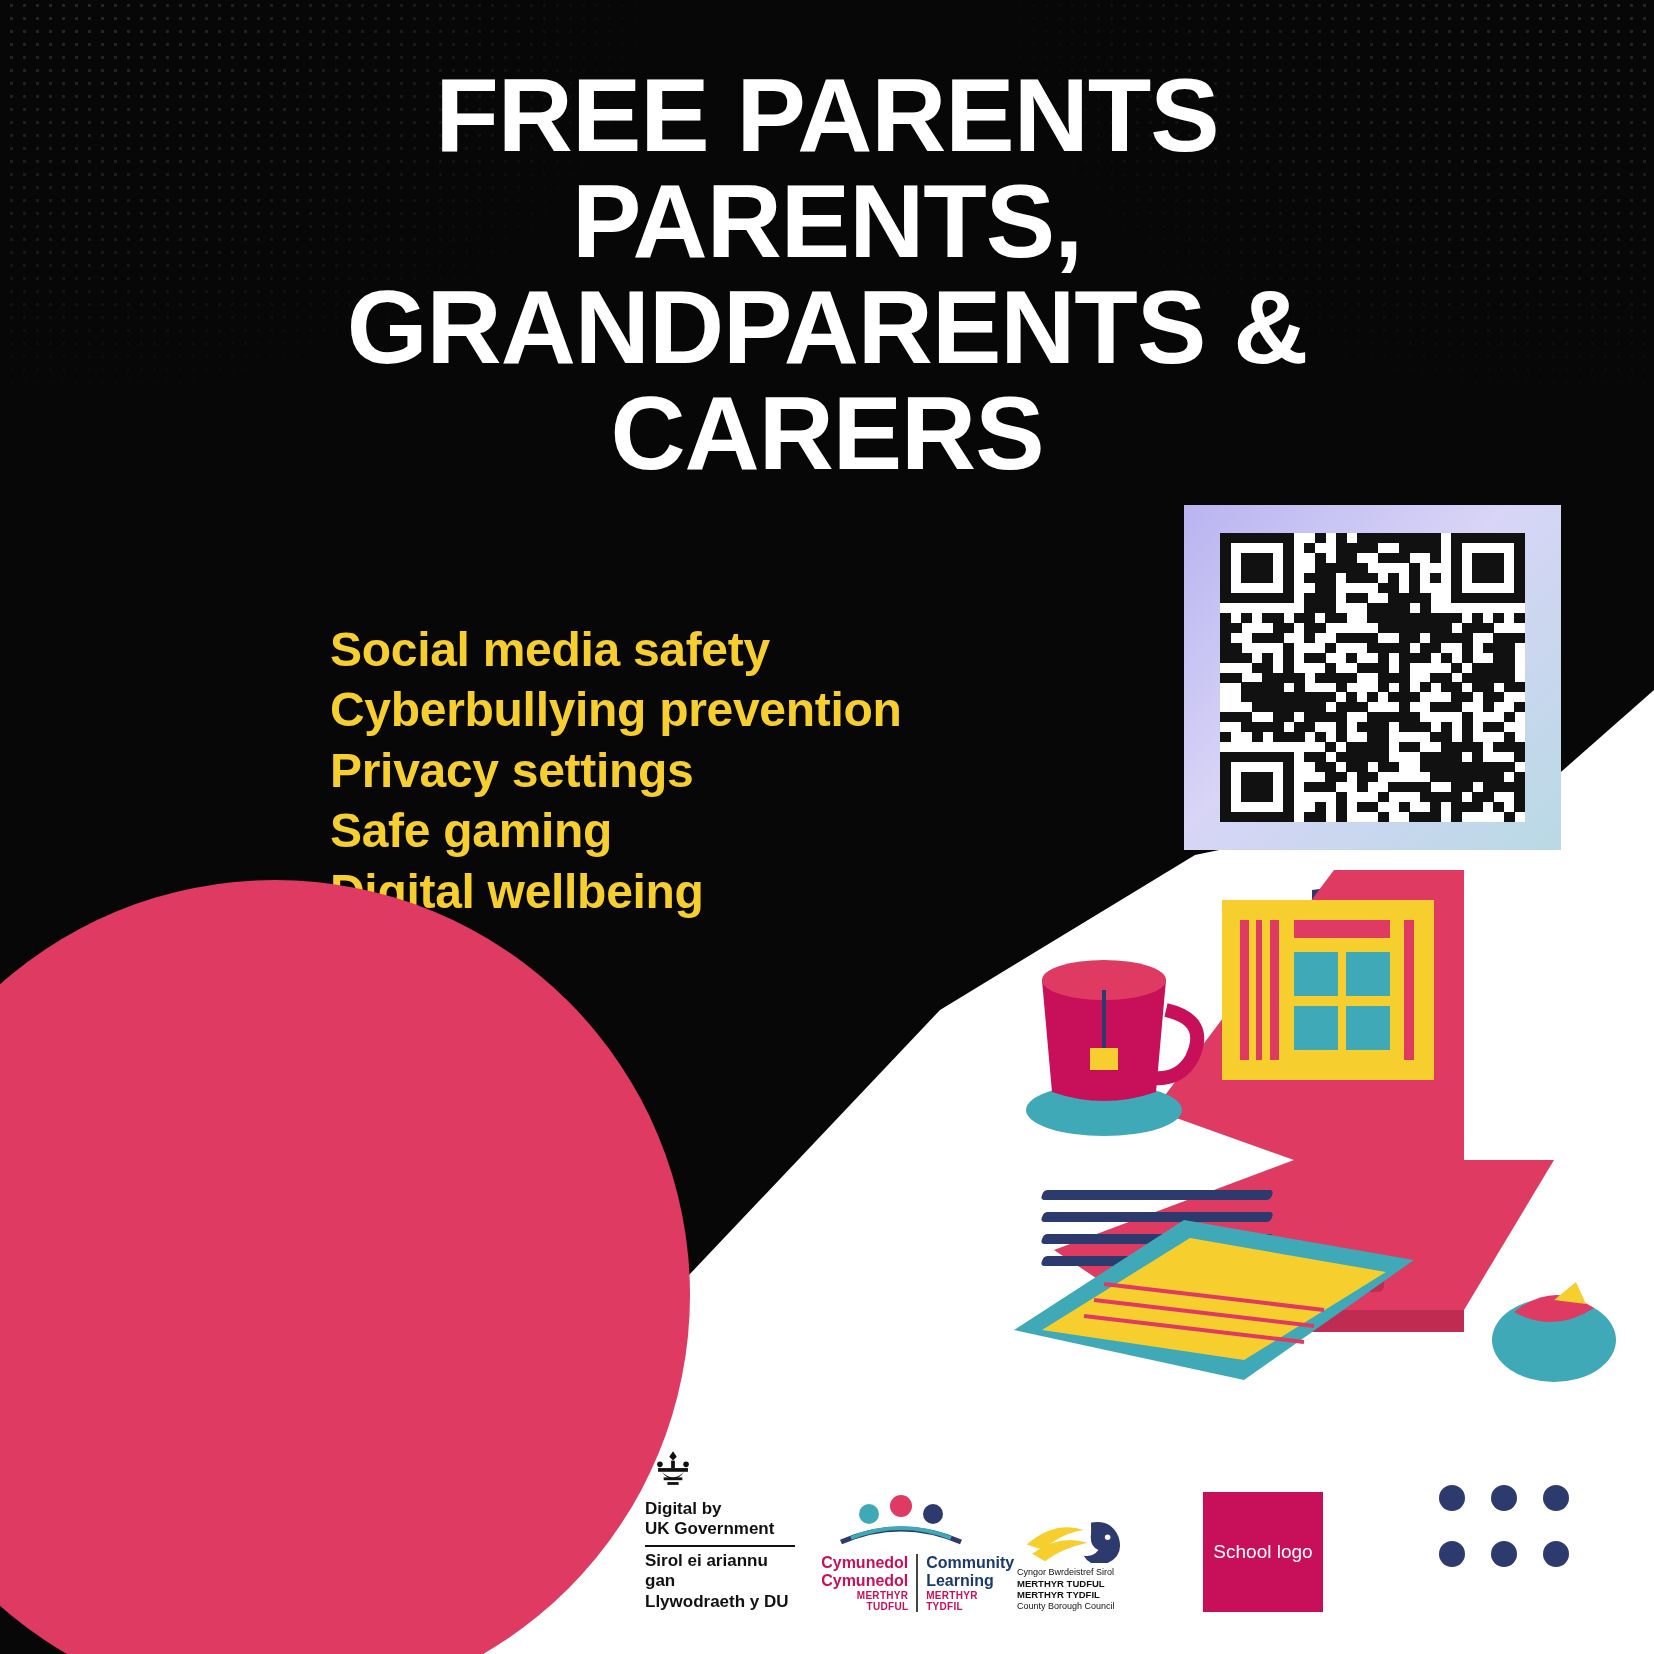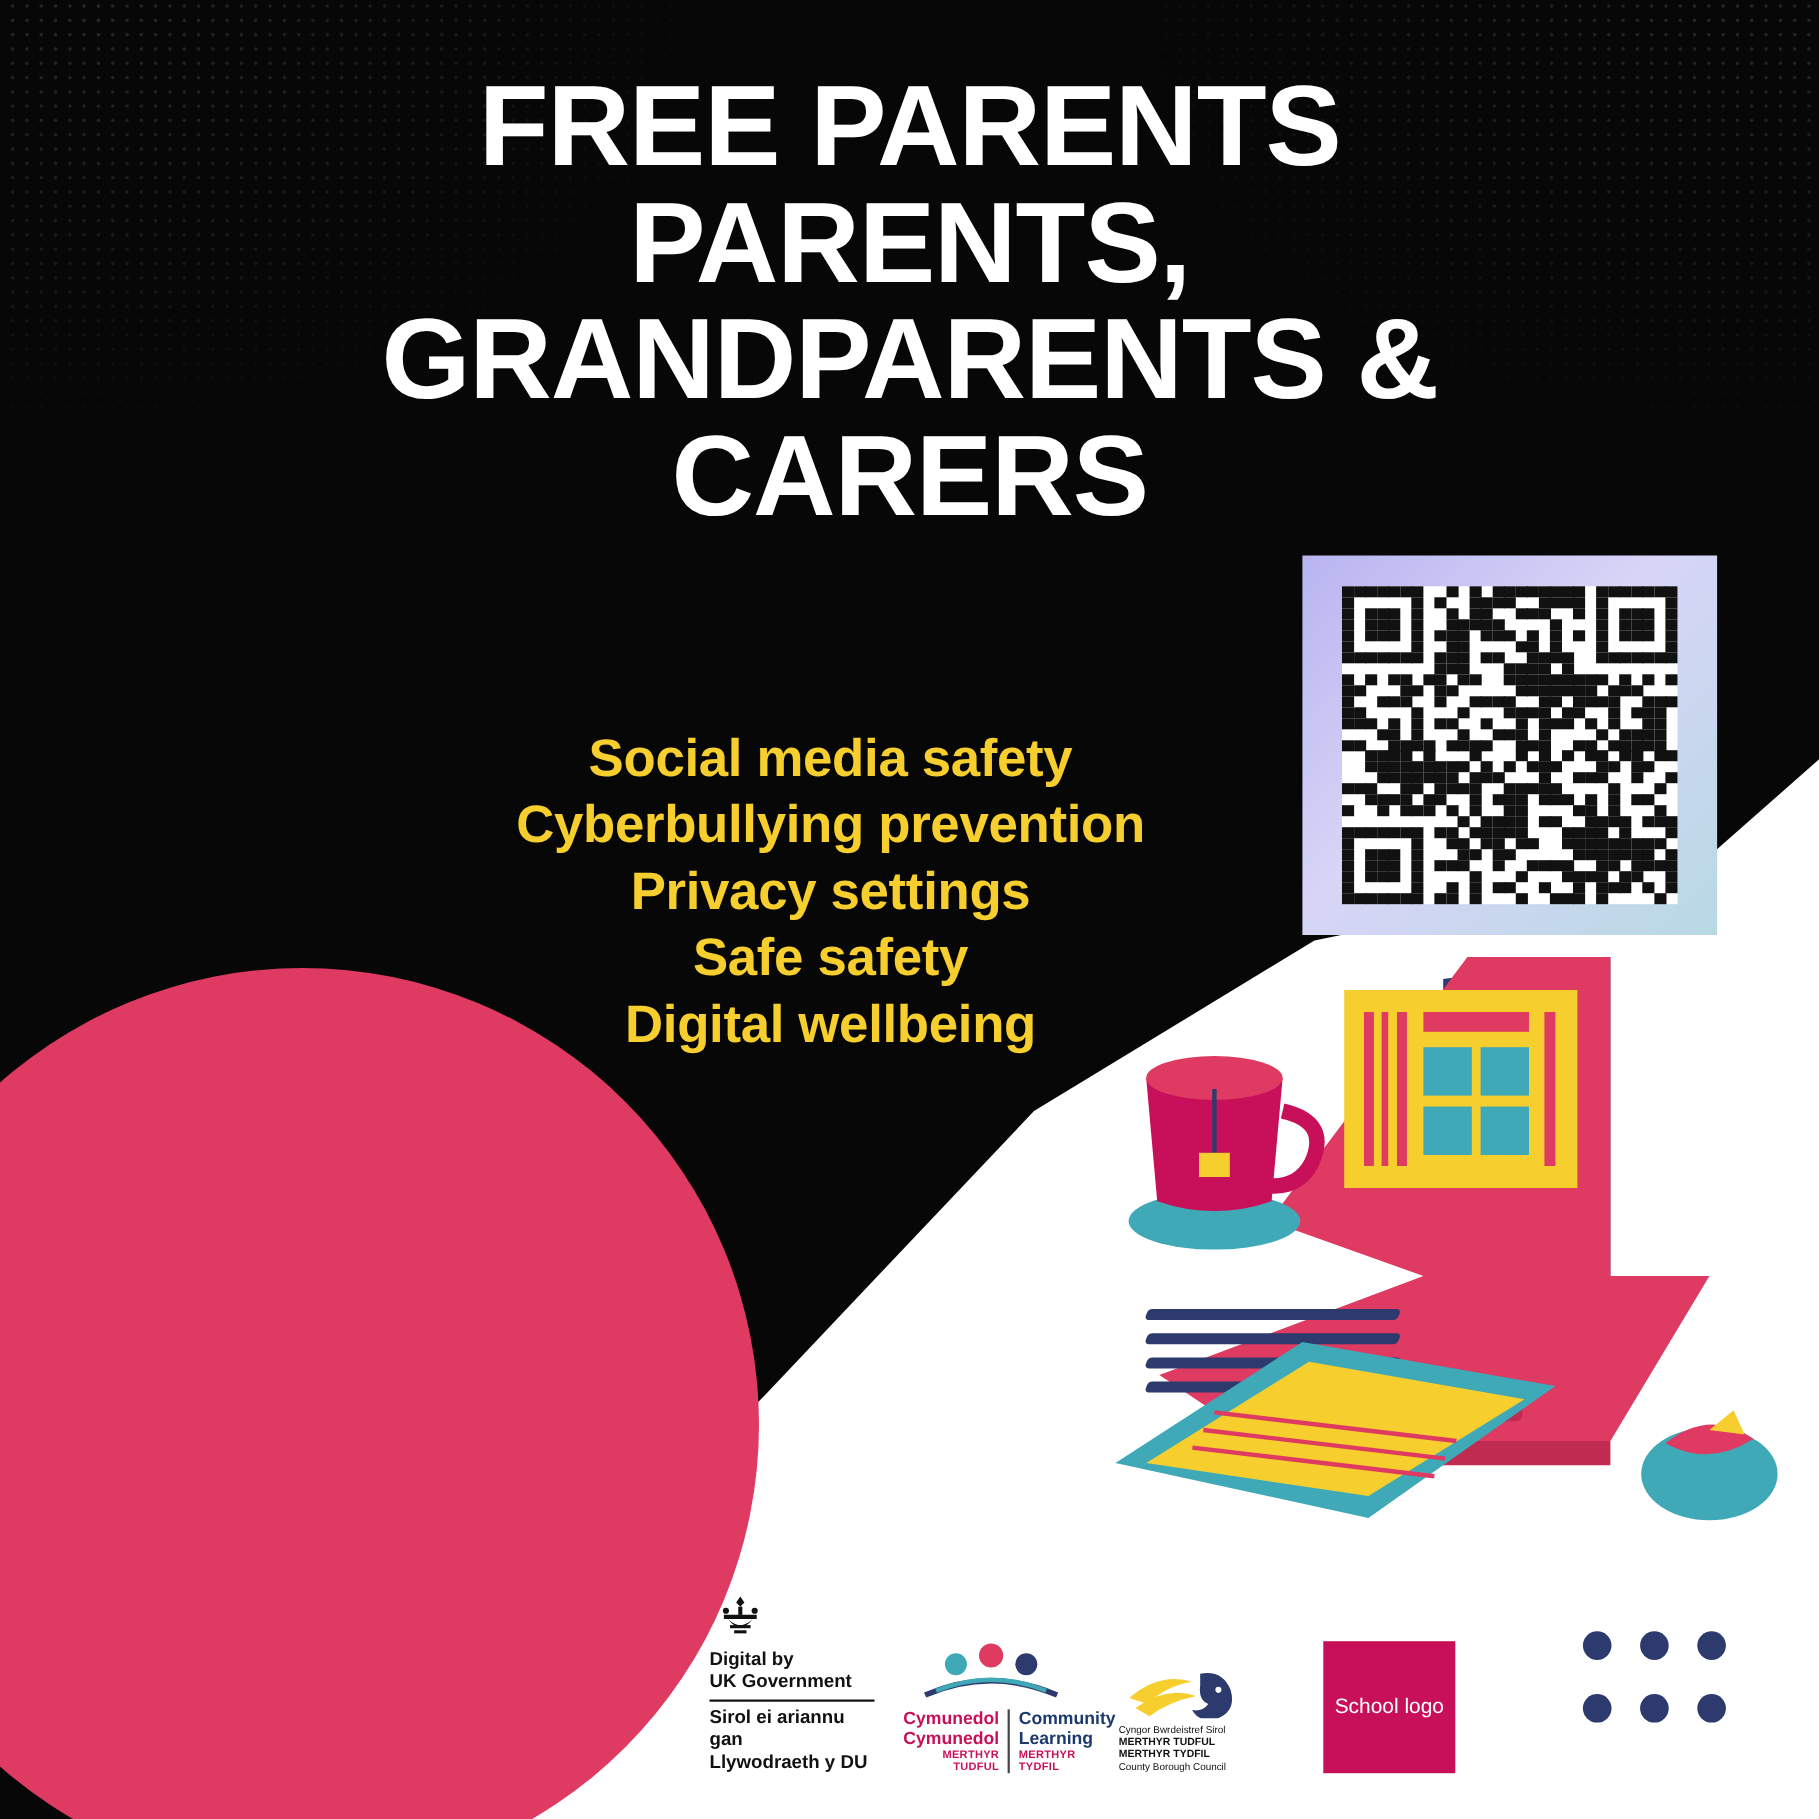--- a/index.html
+++ b/index.html
@@ -52,22 +52,21 @@
     font-size: 104px;
     line-height: 1.02;
     font-weight: 700;
     letter-spacing: -1px;
     z-index: 6;
   }
 
   
   .topics {
     position: absolute;
-    top: 660px; left: 330px; width: 850px;
-    text-align: center;
+    top: 620px; left: 330px; width: 850px;
     z-index: 6;
   }
   .topics div {
     color: #F6CE2E;
     font-size: 48px;
     font-weight: 700;
     line-height: 1.26;
     letter-spacing: -0.3px;
   }
 
@@ -163,21 +162,21 @@
     <div>FREE PARENTS</div>
     <div>PARENTS,</div>
     <div>GRANDPARENTS &amp;</div>
     <div>CARERS</div>
   </div>
 
   <div class="topics">
     <div>Social media safety</div>
     <div>Cyberbullying prevention</div>
     <div>Privacy settings</div>
-    <div>Safe safety</div>
+    <div>Safe gaming</div>
     <div>Digital wellbeing</div>
   </div>
 
   <div class="qr-wrap">
     <div class="qr-inner" id="qr-inner">
         <div class="qr-cell" style="left: 0px; top: 0px; width: 11px; height: 10px;"></div>
         <div class="qr-cell" style="left: 10.5172px; top: 0px; width: 11px; height: 10px;"></div>
         <div class="qr-cell" style="left: 21.0345px; top: 0px; width: 11px; height: 10px;"></div>
         <div class="qr-cell" style="left: 31.5517px; top: 0px; width: 11px; height: 10px;"></div>
         <div class="qr-cell" style="left: 42.069px; top: 0px; width: 11px; height: 10px;"></div>

